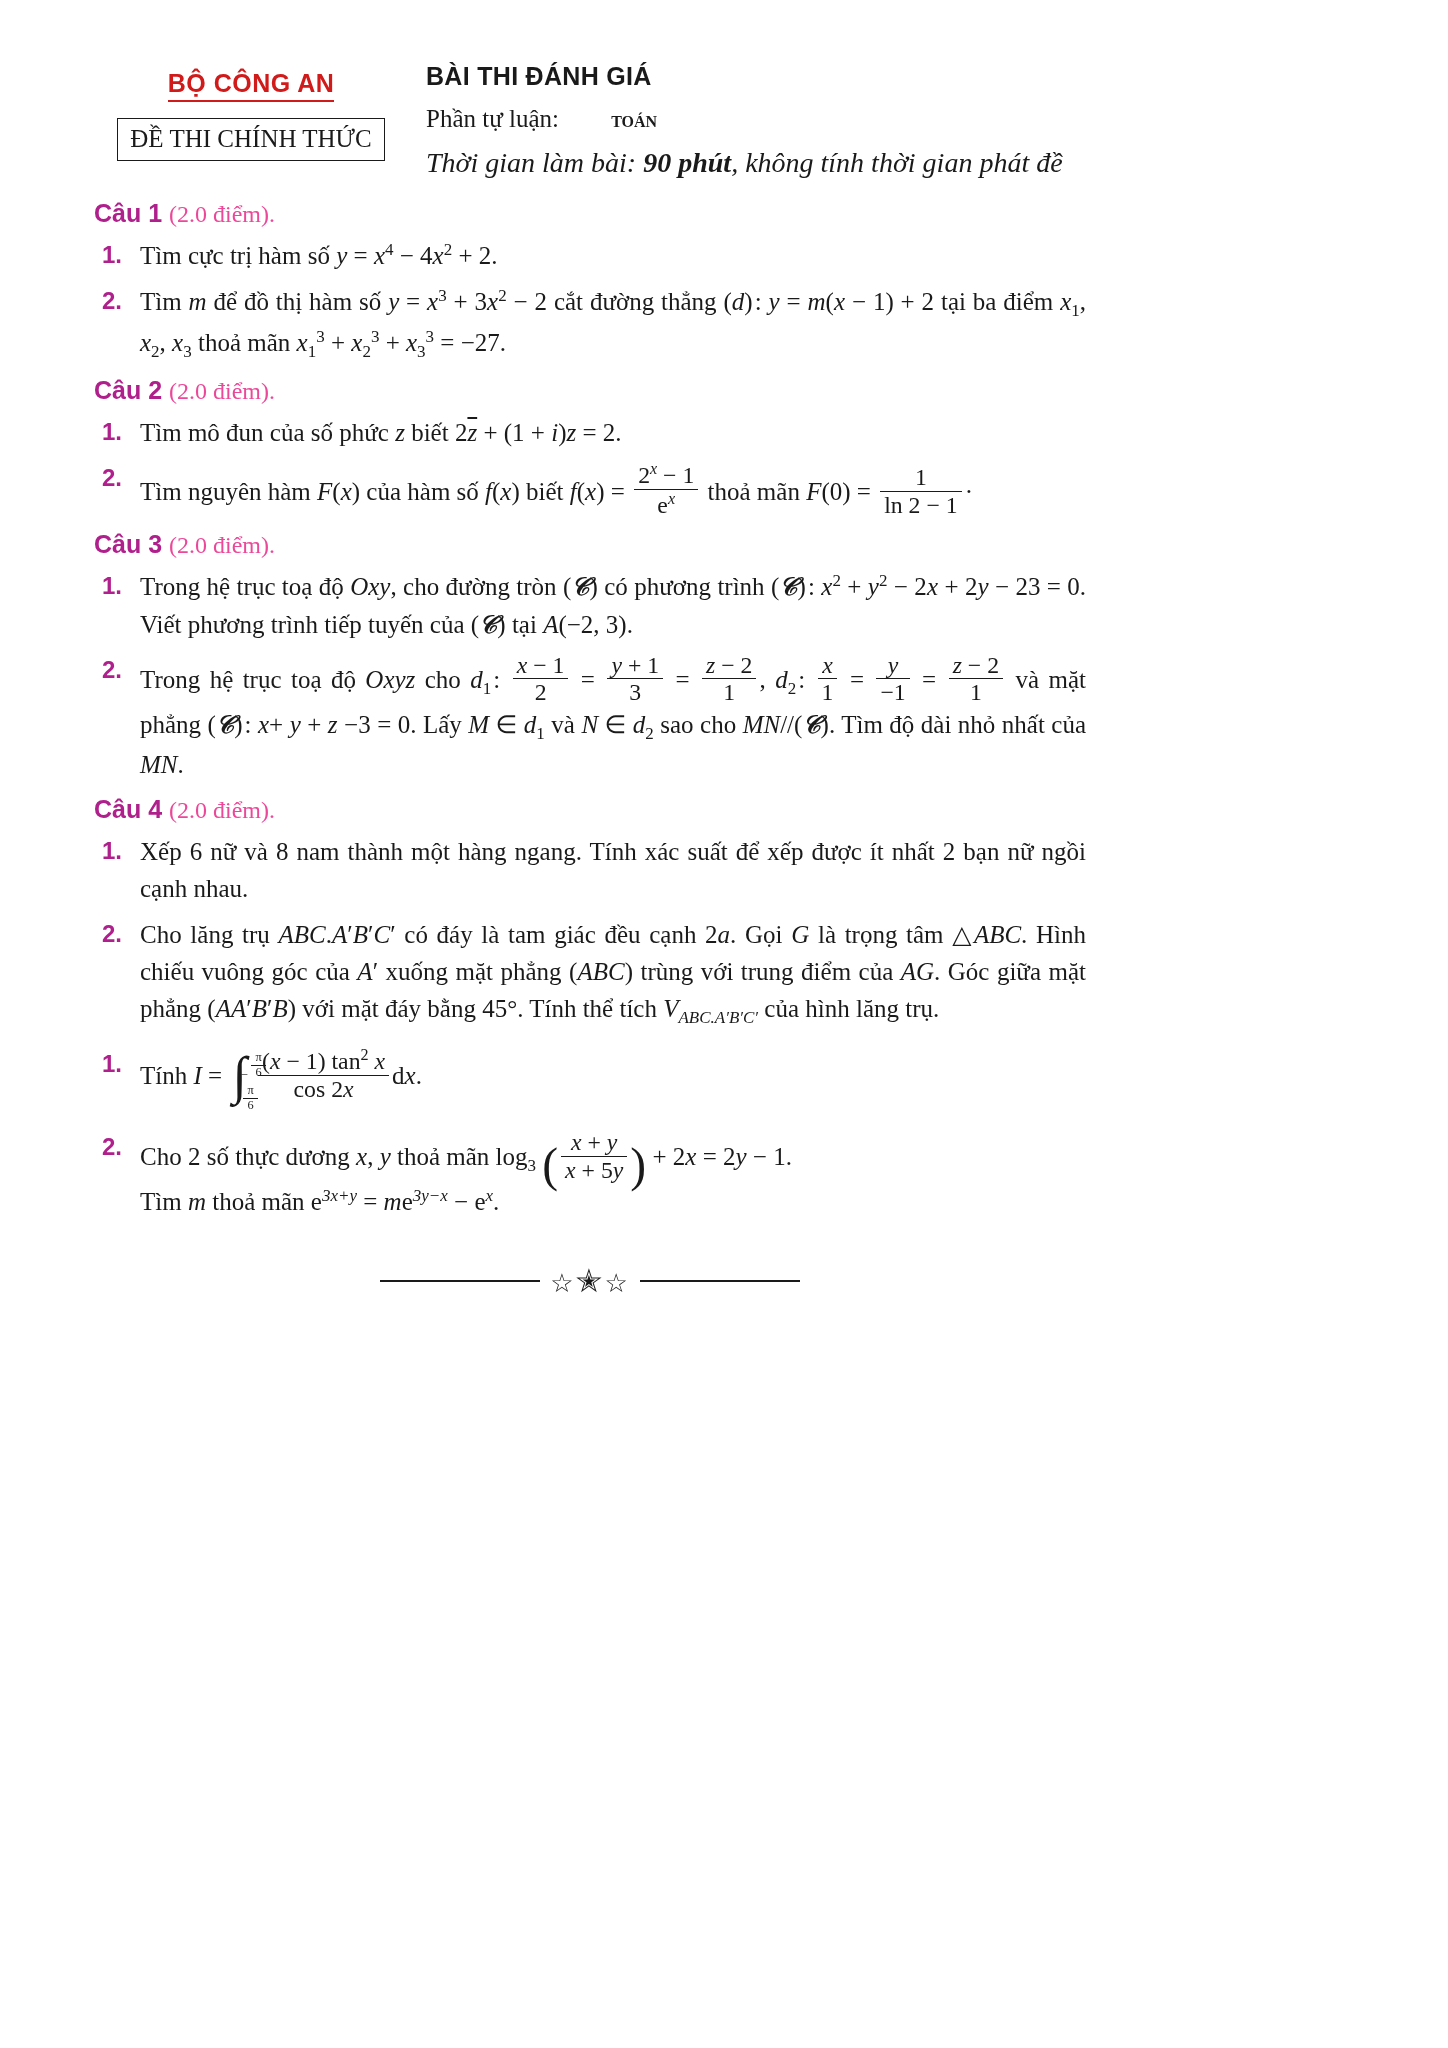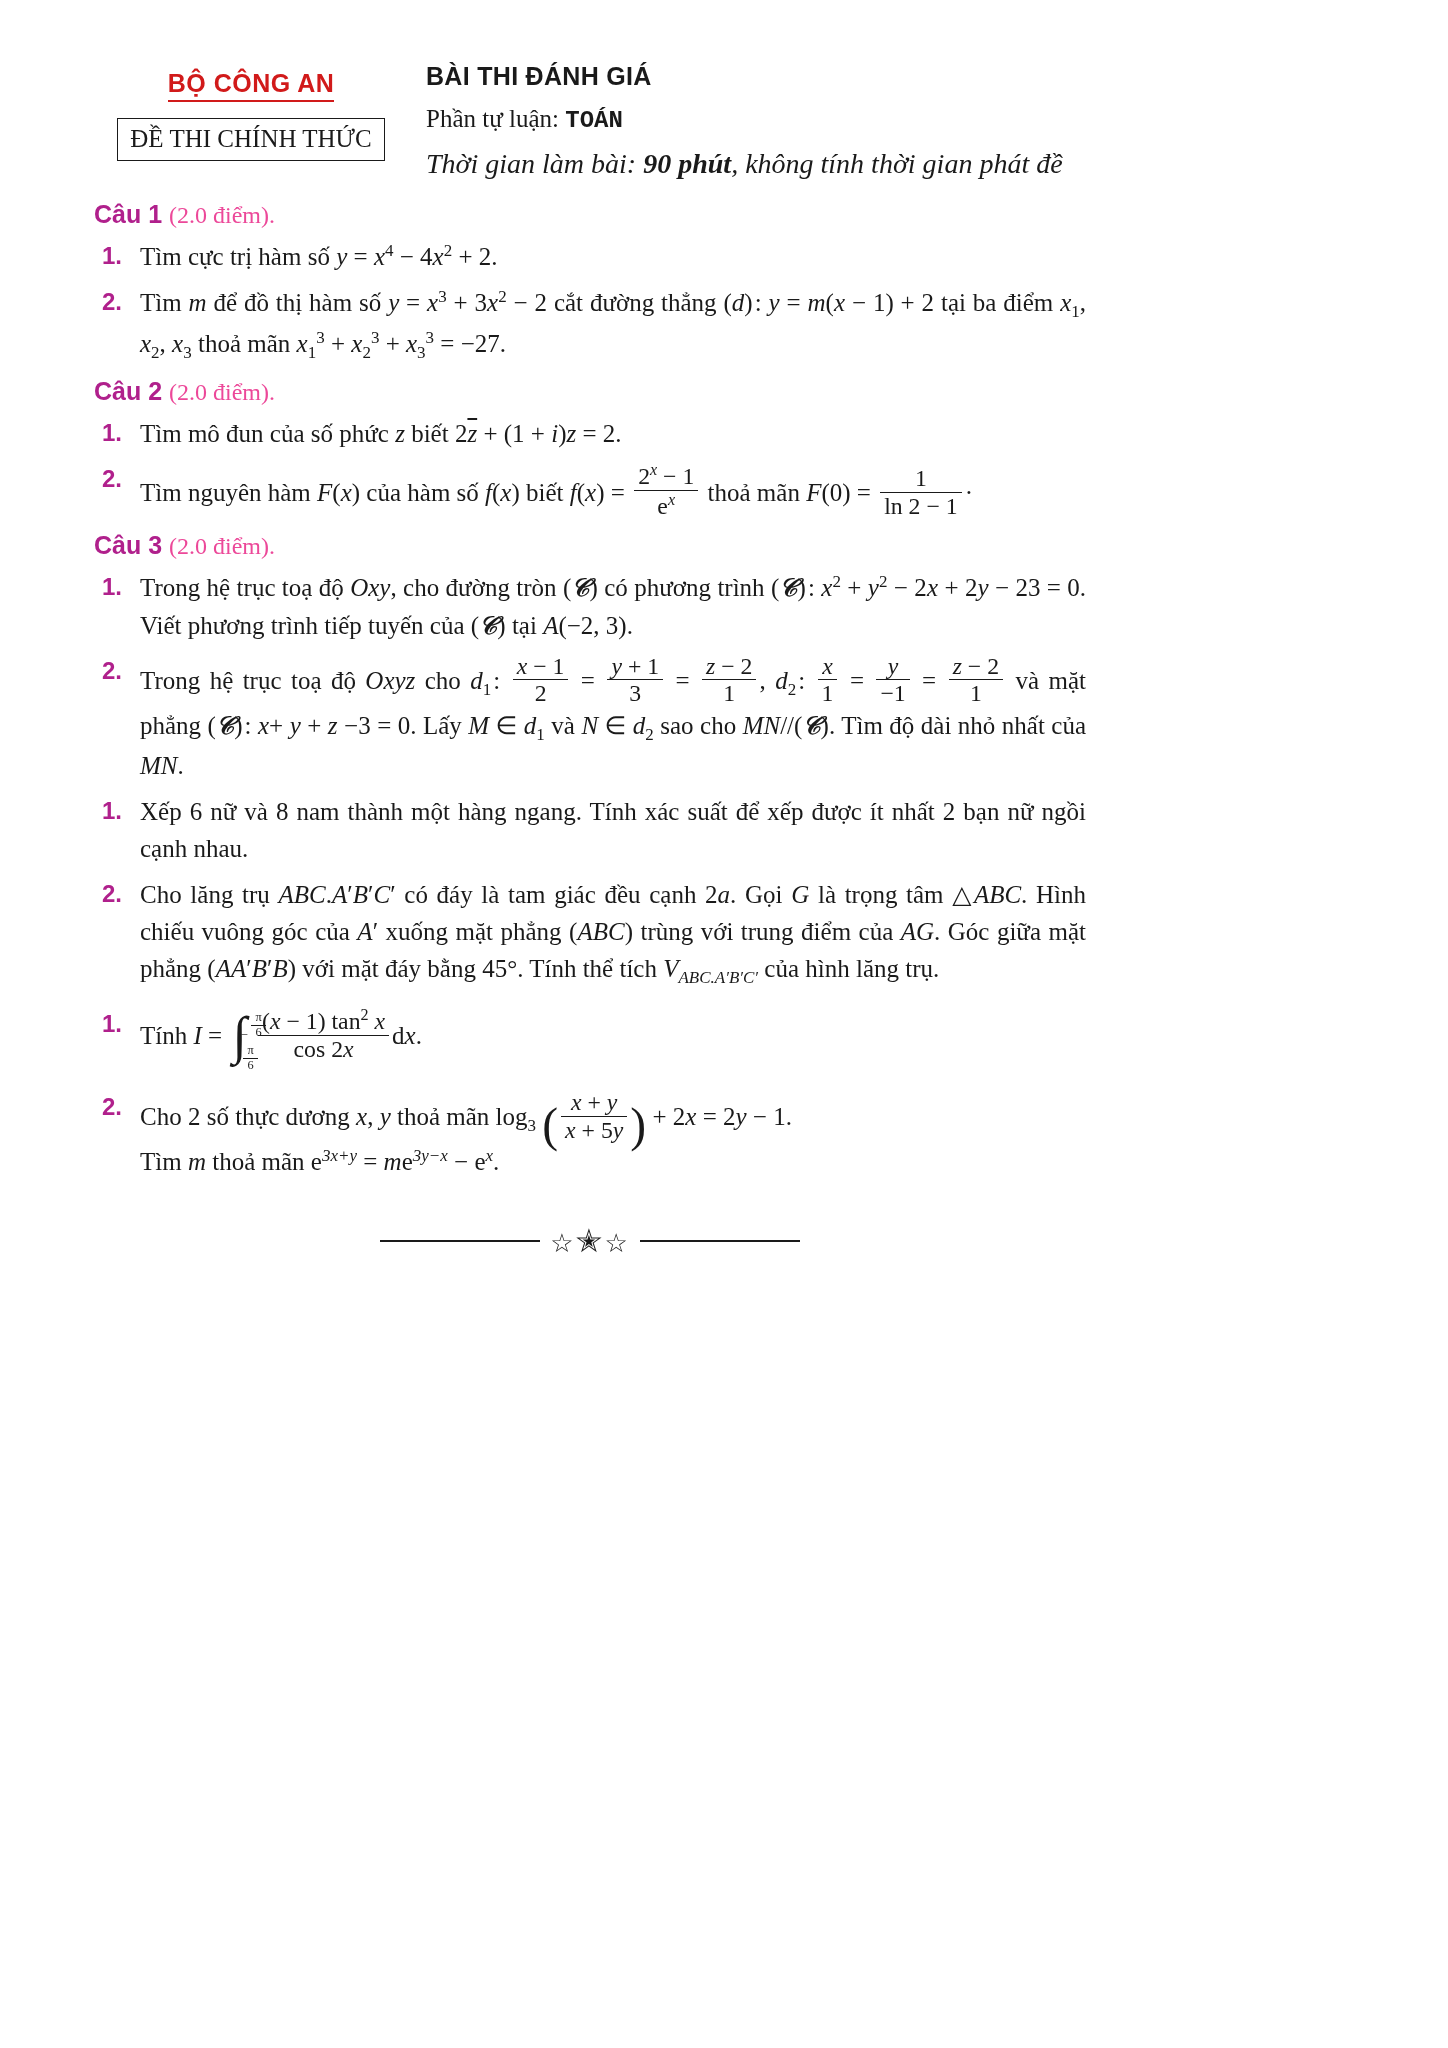--- a/index.html
+++ b/index.html
@@ -73,23 +73,24 @@
     font-weight: bold;
     font-size: 25px;
     letter-spacing: .1px;
     margin-bottom: 14px;
   }
   .exam-part {
     font-size: 25px;
     margin-bottom: 14px;
   }
   .exam-part b {
-    font-family: Liberation Mono, monospace;
-    font-weight: bold;
-    font-size: 24px;
+    font-family: Liberation Serif, serif;
+    font-weight: bold;
+    font-size: 16px;
+    margin-left: 46px;
   }
   .exam-time {
     font-style: italic;
     font-size: 28px;
   }
   .exam-time b {
     font-weight: bold;
     font-style: italic;
   }
 
@@ -263,20 +264,24 @@
         <span class="frac"><span class="n"><i class="m">z</i> − 2</span><span class="d">1</span></span>,
         <i class="m">d</i><sub class="s">2</sub> :
         <span class="frac"><span class="n"><i class="m">x</i></span><span class="d">1</span></span> =
         <span class="frac"><span class="n"><i class="m">y</i></span><span class="d">−1</span></span> =
         <span class="frac"><span class="n"><i class="m">z</i> − 2</span><span class="d">1</span></span>
         và mặt phẳng
         (<span class="scr">𝒞</span>) : <i class="m">x</i>+ <i class="m">y</i> + <i class="m">z</i> −3 = 0. Lấy <i class="m">M</i> ∈ <i class="m">d</i><sub class="s">1</sub> và <i class="m">N</i> ∈ <i class="m">d</i><sub class="s">2</sub> sao cho <i class="m">MN</i>//(<span class="scr">𝒞</span>). Tìm độ dài nhỏ nhất của <i class="m">MN</i>.
       </li>
     </ol>
 
+    <div class="cau">
+      <span>Câu 4</span>
+      <span class="pts">(2.0 điểm).</span>
+    </div>
     <ol class="items">
       <li>
         <span class="num">1.</span>
         Xếp 6 nữ và 8 nam thành một hàng ngang. Tính xác suất để xếp được ít nhất 2 bạn nữ ngồi
         cạnh nhau.
       </li>
       <li>
         <span class="num">2.</span>
         Cho lăng trụ <i class="m">ABC</i>.<i class="m">A</i>′<i class="m">B</i>′<i class="m">C</i>′ có đáy là tam giác đều cạnh 2<i class="m">a</i>. Gọi <i class="m">G</i> là trọng tâm △<i class="m">ABC</i>. Hình
         chiếu vuông góc của <i class="m">A</i>′ xuống mặt phẳng (<i class="m">ABC</i>) trùng với trung điểm của <i class="m">AG</i>. Góc giữa mặt

